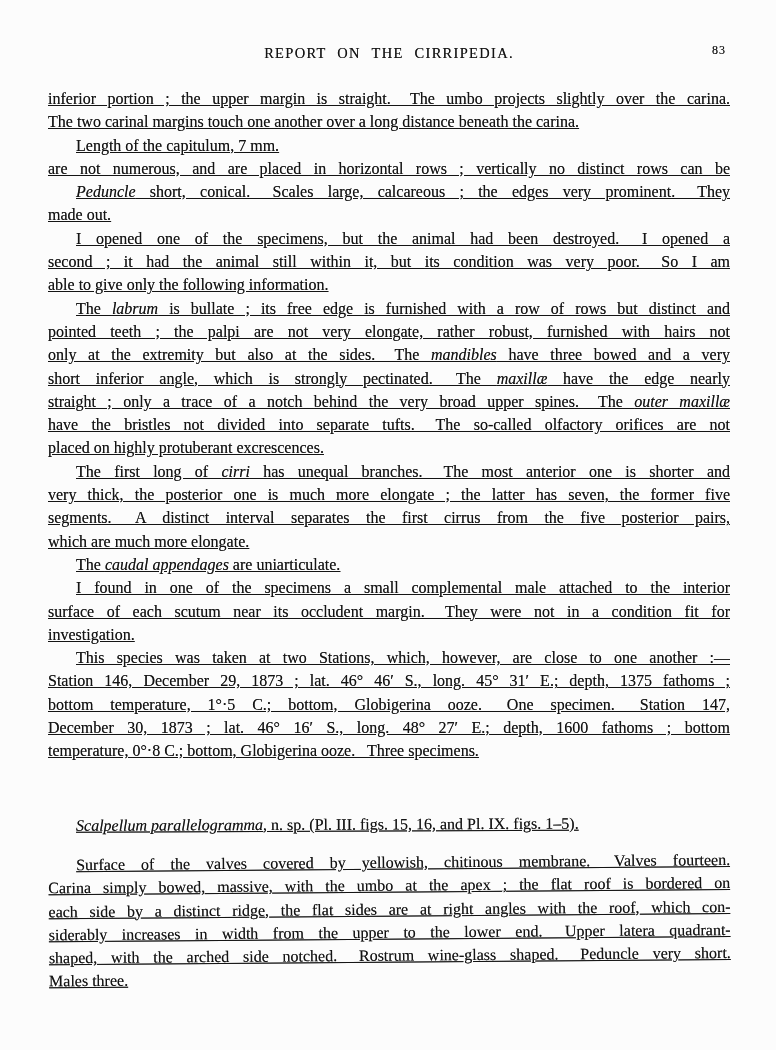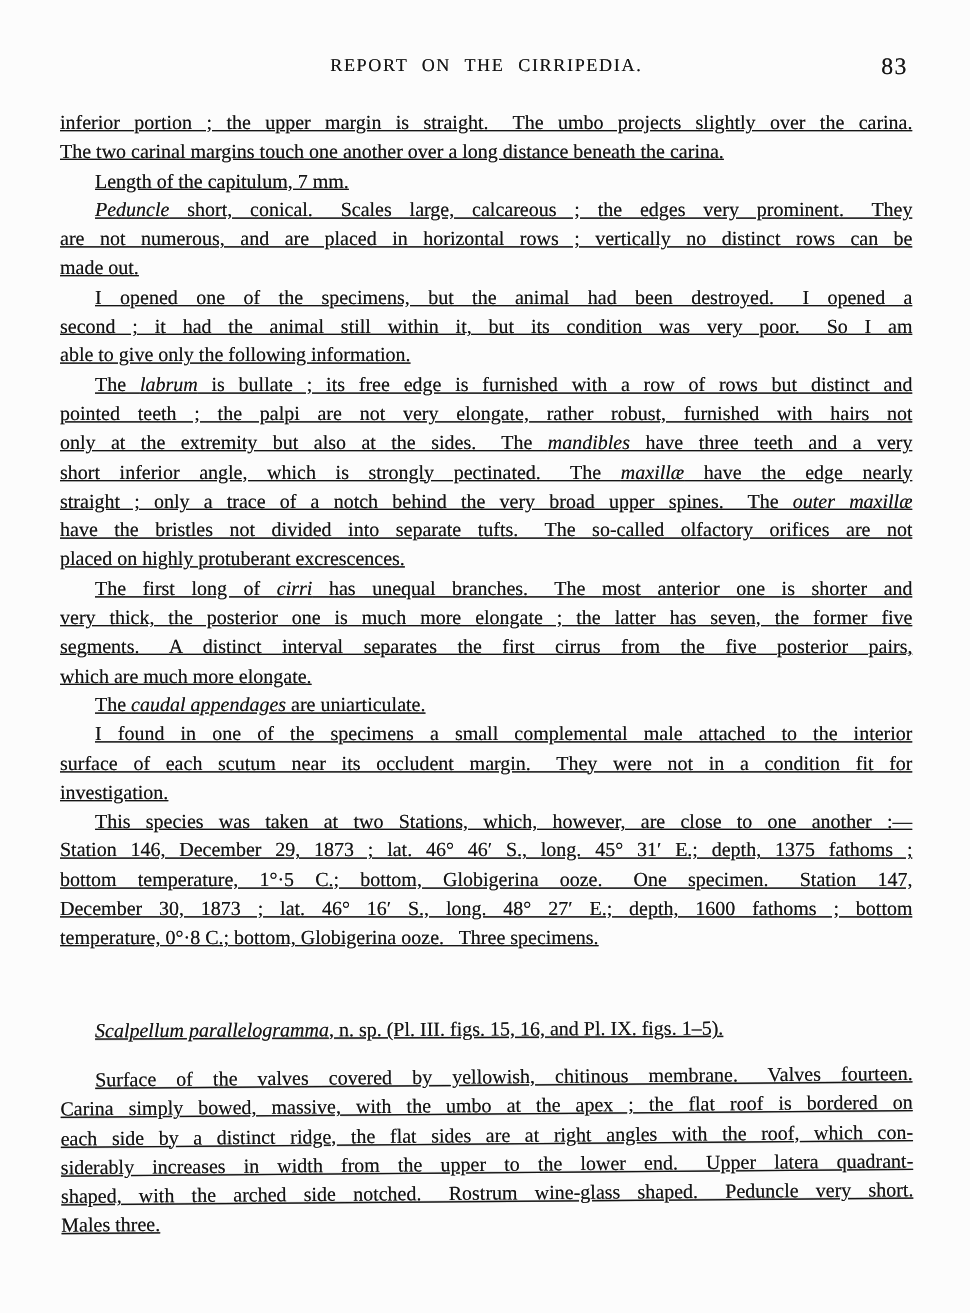--- a/index.html
+++ b/index.html
@@ -23,21 +23,21 @@
     left: 0; right: 0;
     text-align: center;
     font-size: 14.5px;
     letter-spacing: 1.3px;
     word-spacing: 6px;
   }
   .folio {
     position: absolute;
     right: 4px;
     top: -2px;
-    font-size: 19px;
+    font-size: 12px;
     letter-spacing: 1px;
   }
   .text-body {
     position: absolute;
     left: 48px;
     top: 87px;
     width: 682px;
     font-size: 16px;
     text-decoration: underline;
   }
@@ -75,33 +75,33 @@
   </header>
   <main class="text-body">
       <div class="block">
         <div class="line j"><span>inferior portion ; the upper margin is straight.  The umbo projects slightly over the carina.</span></div>
         <div class="line"><span>The two carinal margins touch one another over a long distance beneath the carina.</span></div>
       </div>
       <div class="block">
         <div class="line ind"><span>Length of the capitulum, 7 mm.</span></div>
       </div>
       <div class="block">
+        <div class="line j"><span>are not numerous, and are placed in horizontal rows ; vertically no distinct rows can be</span></div>
         <div class="line j ind"><em>Peduncle</em><span> short, conical.  Scales large, calcareous ; the edges very prominent.  They</span></div>
-        <div class="line j"><span>are not numerous, and are placed in horizontal rows ; vertically no distinct rows can be</span></div>
         <div class="line"><span>made out.</span></div>
       </div>
       <div class="block">
         <div class="line j ind"><span>I opened one of the specimens, but the animal had been destroyed.  I opened a</span></div>
         <div class="line j"><span>second ; it had the animal still within it, but its condition was very poor.  So I am</span></div>
         <div class="line"><span>able to give only the following information.</span></div>
       </div>
       <div class="block">
         <div class="line j ind"><span>The </span><em>labrum</em><span> is bullate ; its free edge is furnished with a row of rows but distinct and</span></div>
         <div class="line j"><span>pointed teeth ; the palpi are not very elongate, rather robust, furnished with hairs not</span></div>
-        <div class="line j"><span>only at the extremity but also at the sides.  The </span><em>mandibles</em><span> have three teeth and a very</span></div>
+        <div class="line j"><span>only at the extremity but also at the sides.  The </span><em>mandibles</em><span> have three bowed and a very</span></div>
         <div class="line j"><span>short inferior angle, which is strongly pectinated.  The </span><em>maxillæ</em><span> have the edge nearly</span></div>
         <div class="line j"><span>straight ; only a trace of a notch behind the very broad upper spines.  The </span><em>outer maxillæ</em></div>
         <div class="line j"><span>have the bristles not divided into separate tufts.  The so-called olfactory orifices are not</span></div>
         <div class="line"><span>placed on highly protuberant excrescences.</span></div>
       </div>
       <div class="block">
         <div class="line j ind"><span>The first long of </span><em>cirri</em><span> has unequal branches.  The most anterior one is shorter and</span></div>
         <div class="line j"><span>very thick, the posterior one is much more elongate ; the latter has seven, the former five</span></div>
         <div class="line j"><span>segments.  A distinct interval separates the first cirrus from the five posterior pairs,</span></div>
         <div class="line"><span>which are much more elongate.</span></div>

